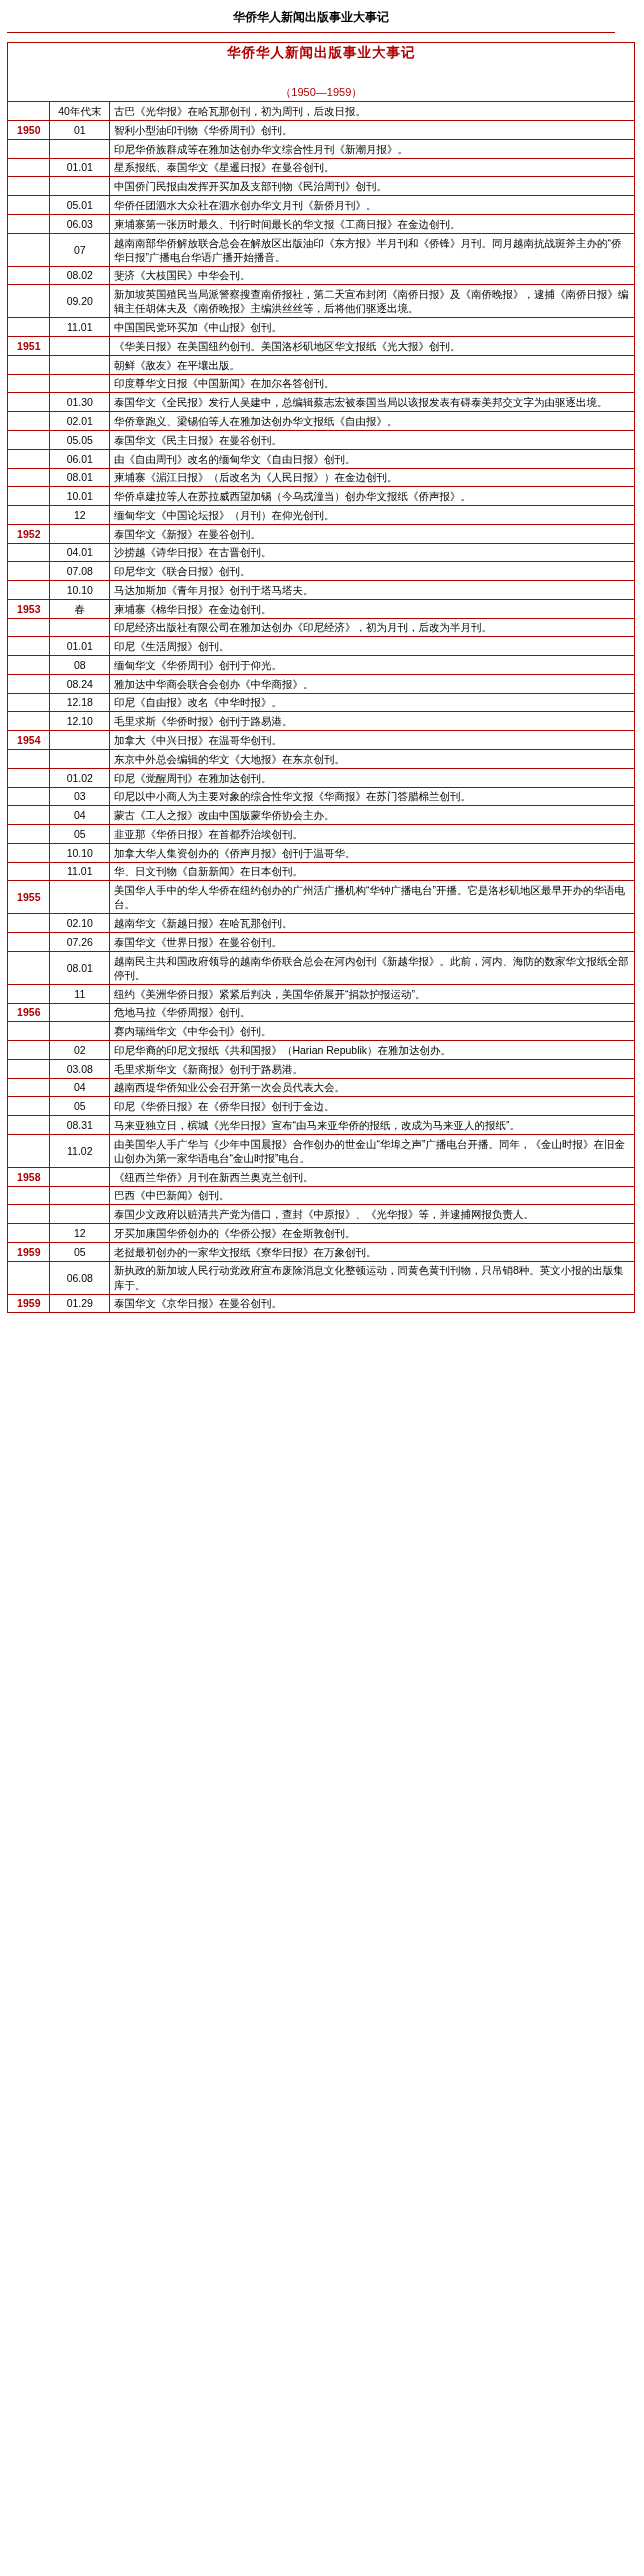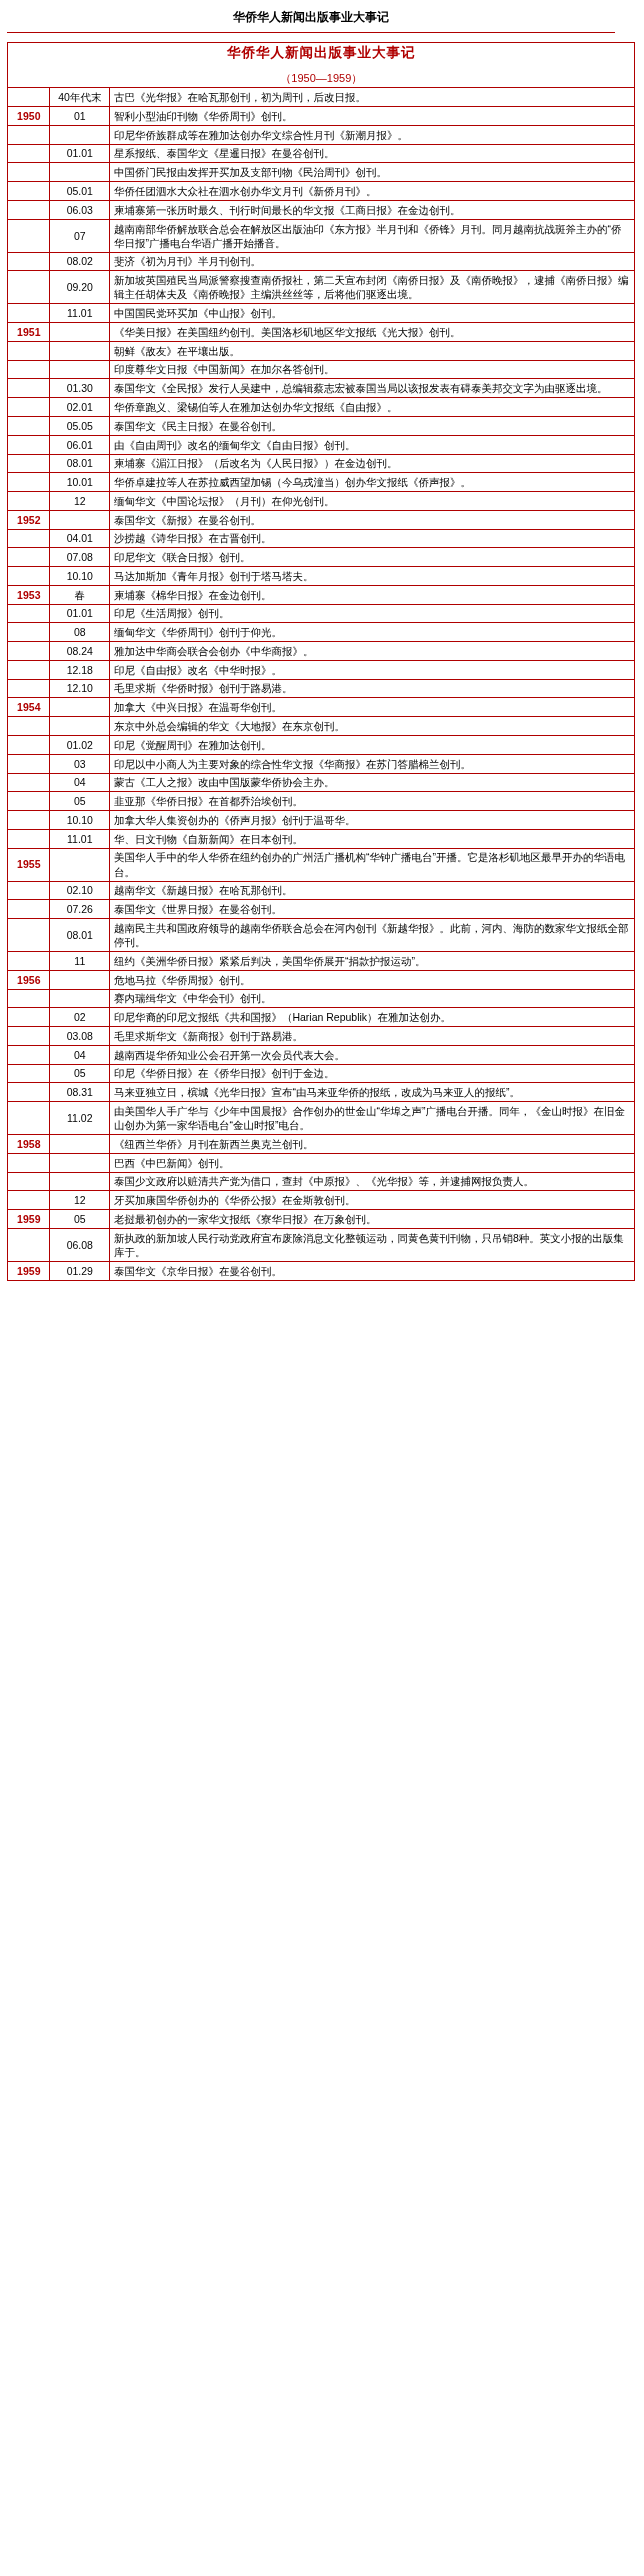--- a/index.html
+++ b/index.html
@@ -53,21 +53,21 @@
   }
   .title-main{
     color:#b00000;
     font-weight:bold;
     font-size:13.6px;
     letter-spacing:0.9px;
   }
   .title-sub{
     color:#b00000;
     font-size:11px;
-    margin-top:8px;
+    margin-top:22px;
   }
 </style>
 </head>
 <body>
 
 <div class="page">
 
   <div class="doc-header">华侨华人新闻出版事业大事记</div>
 
   <table class="main">
@@ -119,21 +119,21 @@
           <td class="c-text">柬埔寨第一张历时最久、刊行时间最长的华文报《工商日报》在金边创刊。</td>
         </tr>
         <tr>
           <td class="c-year"></td>
           <td class="c-date">07</td>
           <td class="c-text">越南南部华侨解放联合总会在解放区出版油印《东方报》半月刊和《侨锋》月刊。同月越南抗战斑斧主办的“侨华日报”广播电台华语广播开始播音。</td>
         </tr>
         <tr>
           <td class="c-year"></td>
           <td class="c-date">08.02</td>
-          <td class="c-text">斐济《初为月刊》半月刊创刊。</td>
+          <td class="c-text">斐济《大枝国民》中华会刊。</td>
         </tr>
         <tr>
           <td class="c-year"></td>
           <td class="c-date">09.20</td>
           <td class="c-text">新加坡英国殖民当局派警察搜查南侨报社，第二天宣布封闭《南侨日报》及《南侨晚报》，逮捕《南侨日报》编辑主任胡体夫及《南侨晚报》主编洪丝丝等，后将他们驱逐出境。</td>
         </tr>
         <tr>
           <td class="c-year"></td>
           <td class="c-date">11.01</td>
           <td class="c-text">中国国民党环买加《中山报》创刊。</td>
@@ -208,20 +208,25 @@
           <td class="c-date">10.10</td>
           <td class="c-text">马达加斯加《青年月报》创刊于塔马塔夫。</td>
         </tr>
         <tr>
           <td class="c-year">1953</td>
           <td class="c-date">春</td>
           <td class="c-text">柬埔寨《棉华日报》在金边创刊。</td>
         </tr>
         <tr>
           <td class="c-year"></td>
+          <td class="c-date"></td>
+          <td class="c-text">印尼经济出版社有限公司在雅加达创办《印尼经济》，初为月刊，后改为半月刊。</td>
+        </tr>
+        <tr>
+          <td class="c-year"></td>
           <td class="c-date">01.01</td>
           <td class="c-text">印尼《生活周报》创刊。</td>
         </tr>
         <tr>
           <td class="c-year"></td>
           <td class="c-date">08</td>
           <td class="c-text">缅甸华文《华侨周刊》创刊于仰光。</td>
         </tr>
         <tr>
           <td class="c-year"></td>

